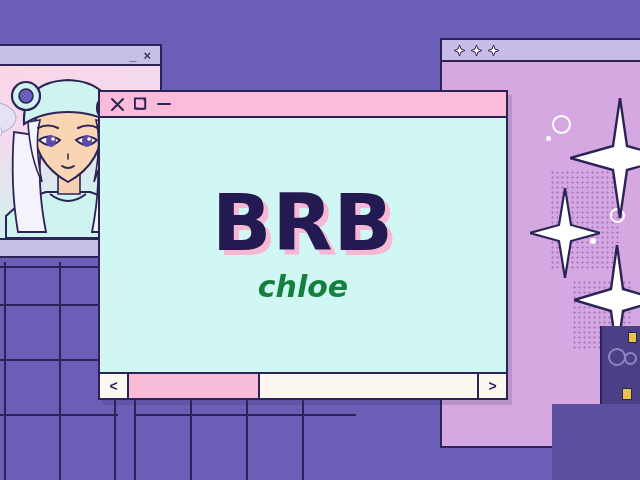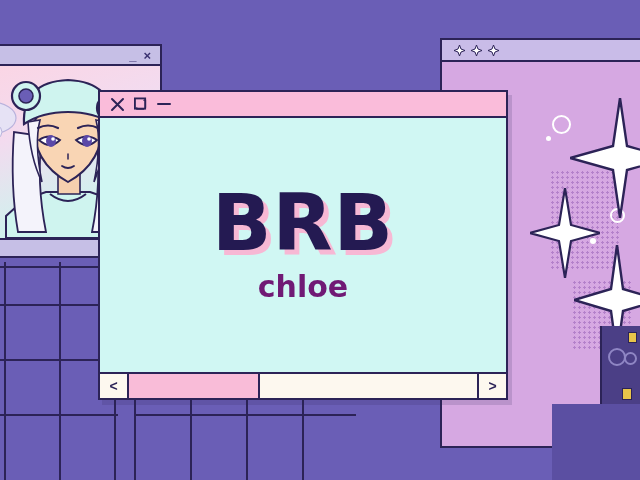--- a/index.html
+++ b/index.html
@@ -187,24 +187,25 @@
     letter-spacing: 1px;
     color: #241a52;
     text-shadow: 5px 5px 0 #f7b8d4;
     line-height: 0.95;
     margin: 0 0 6px 0;
   }
   .sub {
     font-family: "DejaVu Sans", sans-serif;
     font-weight: 700;
     font-size: 30px;
-    color: #701a75;
+    color: #15803d;
     line-height: 1.12;
     text-align: right;
     margin: 4px 0 0 0;
+    font-style: italic;
   }
 
   
   .scroll {
     position: absolute;
     left: 0; bottom: 0;
     width: 100%;
     height: 26px;
     border-top: 2px solid #2c2357;
     box-sizing: border-box;

